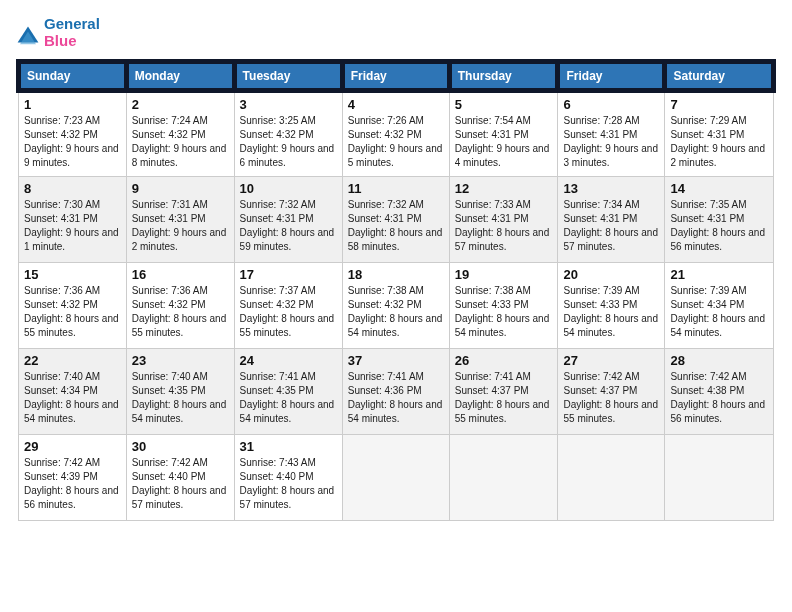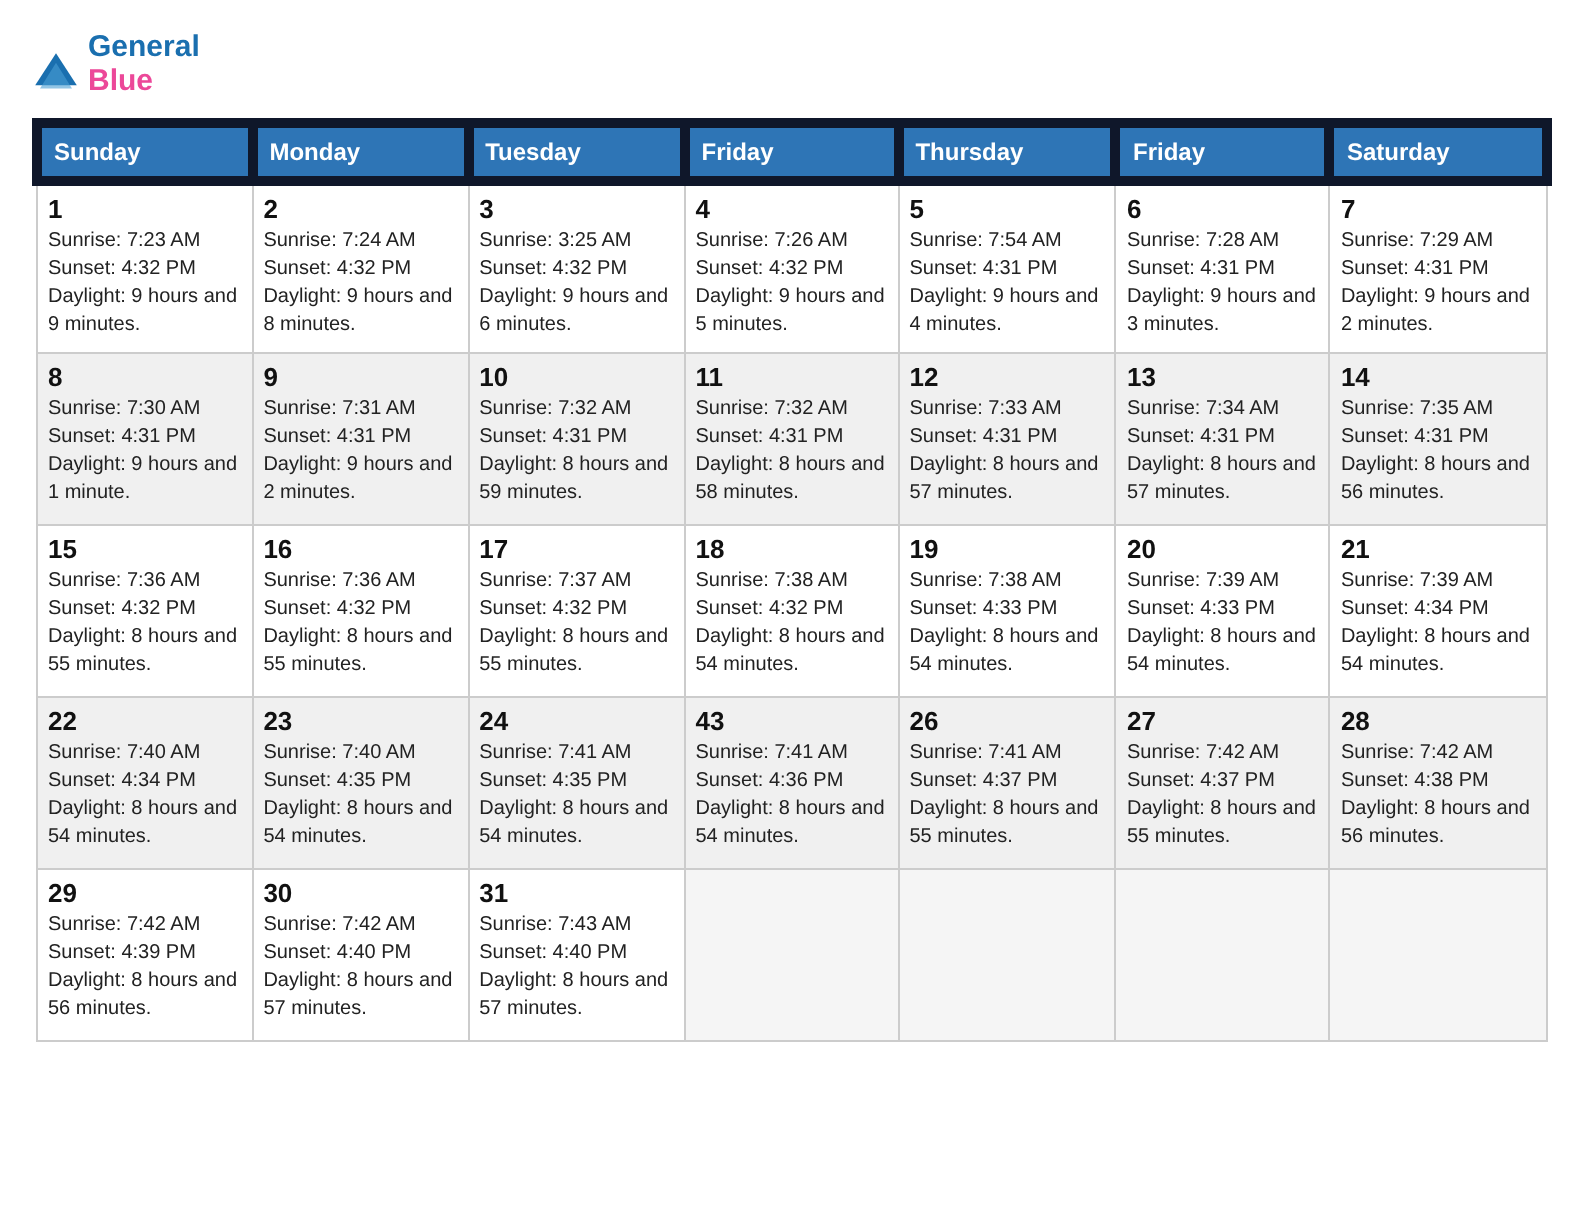--- a/index.html
+++ b/index.html
@@ -310,21 +310,21 @@
         </td>
           <td>
           <span class="day-num">24</span>
           <div class="day-info">
             <span>Sunrise: 7:41 AM</span><br>
             <span>Sunset: 4:35 PM</span><br>
             <span>Daylight: 8 hours and 54 minutes.</span>
           </div>
         </td>
           <td>
-          <span class="day-num">43</span>
+          <span class="day-num">37</span>
           <div class="day-info">
             <span>Sunrise: 7:41 AM</span><br>
             <span>Sunset: 4:36 PM</span><br>
             <span>Daylight: 8 hours and 54 minutes.</span>
           </div>
         </td>
           <td>
           <span class="day-num">26</span>
           <div class="day-info">
             <span>Sunrise: 7:41 AM</span><br>

